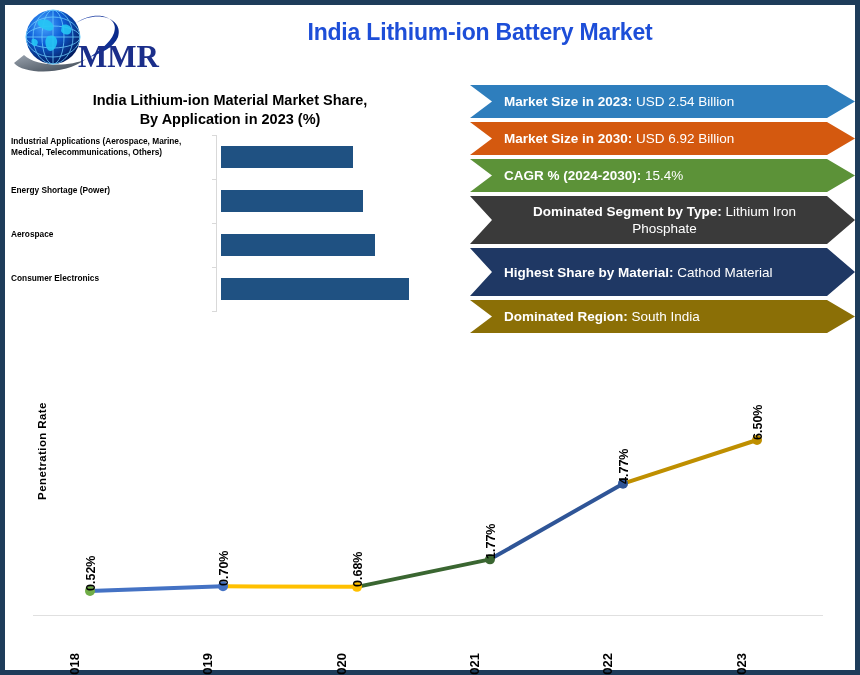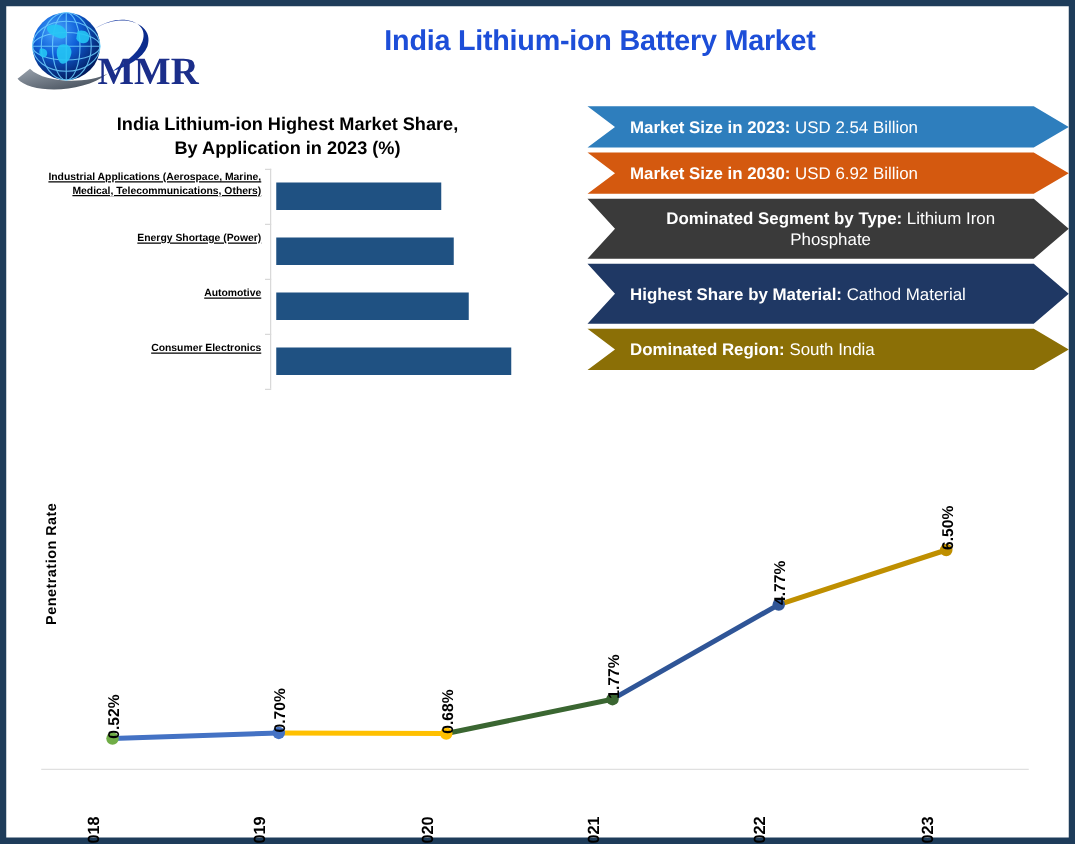--- a/index.html
+++ b/index.html
@@ -32,23 +32,22 @@
     position:absolute;left:40px;top:8px;width:370px;
     text-align:center;font-size:14.5px;font-weight:bold;color:#000;
     line-height:19px;
   }
   #bar-plot{position:absolute;left:0;top:52px;width:440px;height:190px;}
   #bar-axis{position:absolute;left:211px;top:0px;width:1px;height:176px;background:#d9d9d9;}
   .tickmark{position:absolute;left:207px;width:5px;height:1px;background:#d9d9d9;}
   .bar-row{position:absolute;left:0;width:440px;height:44px;}
   .bar-label{
     position:absolute;left:6px;width:198px;
-    text-align:right;font-size:8.3px;font-weight:bold;color:#000;
+    text-align:left;font-size:8.3px;font-weight:bold;color:#000;
     line-height:10.5px;
-    text-decoration:underline;
   }
   .bar-rect{position:absolute;left:216px;height:22px;background:#1f5182;}
 
   
   #banner-panel{position:absolute;left:465px;top:80px;width:385px;height:255px;}
   .banner{position:relative;width:385px;margin-bottom:4px;}
   .banner-svg{position:absolute;left:0;top:0;}
   .banner-text{
     position:relative;
     display:flex;align-items:center;justify-content:flex-start;
@@ -137,21 +136,21 @@
 
         <text x="68" y="62" font-family="'Liberation Serif',serif" font-size="31" font-weight="bold" fill="#1b2e8a">MMR</text>
       </svg>
     </div>
 
     <div id="main-title">India Lithium-ion Battery Market</div>
   </div>
 
   <div id="bar-panel">
     <div id="bar-title">
-      <span>India Lithium-ion Highest  Market Share,</span><br>
+      <span>India Lithium-ion Material  Market Share,</span><br>
       <span>By Application in 2023 (%)</span>
     </div>
 
     <div id="bar-plot">
       <div id="bar-axis"></div>
 
       <div class="tickmark" style="top:0px;"></div>
       <div class="tickmark" style="top:44px;"></div>
       <div class="tickmark" style="top:88px;"></div>
       <div class="tickmark" style="top:132px;"></div>
@@ -161,21 +160,21 @@
         <div class="bar-label" style="top:1px;">Industrial Applications (Aerospace, Marine, Medical, Telecommunications, Others)</div>
         <div class="bar-rect" id="bar0" style="top: 11px; width: 132px; background: rgb(31, 81, 130);"></div>
       </div>
 
       <div class="bar-row" style="top:44px;">
         <div class="bar-label" style="top:6px;">Energy Shortage (Power)</div>
         <div class="bar-rect" id="bar1" style="top: 11px; width: 142px; background: rgb(31, 81, 130);"></div>
       </div>
 
       <div class="bar-row" style="top:88px;">
-        <div class="bar-label" style="top:6px;">Automotive</div>
+        <div class="bar-label" style="top:6px;">Aerospace</div>
         <div class="bar-rect" id="bar2" style="top: 11px; width: 154px; background: rgb(31, 81, 130);"></div>
       </div>
 
       <div class="bar-row" style="top:132px;">
         <div class="bar-label" style="top:6px;">Consumer Electronics</div>
         <div class="bar-rect" id="bar3" style="top: 11px; width: 188px; background: rgb(31, 81, 130);"></div>
       </div>
     </div>
   </div>
 
@@ -187,20 +186,28 @@
         <div class="banner-text" style="height:33px">
           <span><b>Market Size in 2023:</b><span> USD 2.54 Billion</span></span>
         </div>
       </div>
       <div class="banner" style="height: 33px;">
         <svg class="banner-svg" width="385" height="33">
           <polygon points="0,0 357,0 385,16.5 357,33 0,33 22,16.5" fill="#d4590f"></polygon>
         </svg>
         <div class="banner-text" style="height:33px">
           <span><b>Market Size in 2030:</b><span> USD 6.92 Billion</span></span>
+        </div>
+      </div>
+      <div class="banner" style="height: 33px;">
+        <svg class="banner-svg" width="385" height="33">
+          <polygon points="0,0 357,0 385,16.5 357,33 0,33 22,16.5" fill="#5c9238"></polygon>
+        </svg>
+        <div class="banner-text" style="height:33px">
+          <span><b>CAGR % (2024-2030):</b><span> 15.4%</span></span>
         </div>
       </div>
       <div class="banner" style="height: 48px;">
         <svg class="banner-svg" width="385" height="48">
           <polygon points="0,0 357,0 385,24 357,48 0,48 22,24" fill="#3a3a3a"></polygon>
         </svg>
         <div class="banner-text" style="height:48px">
           <span><b>Dominated Segment by Type:</b><span> Lithium Iron Phosphate</span></span>
         </div>
       </div>

